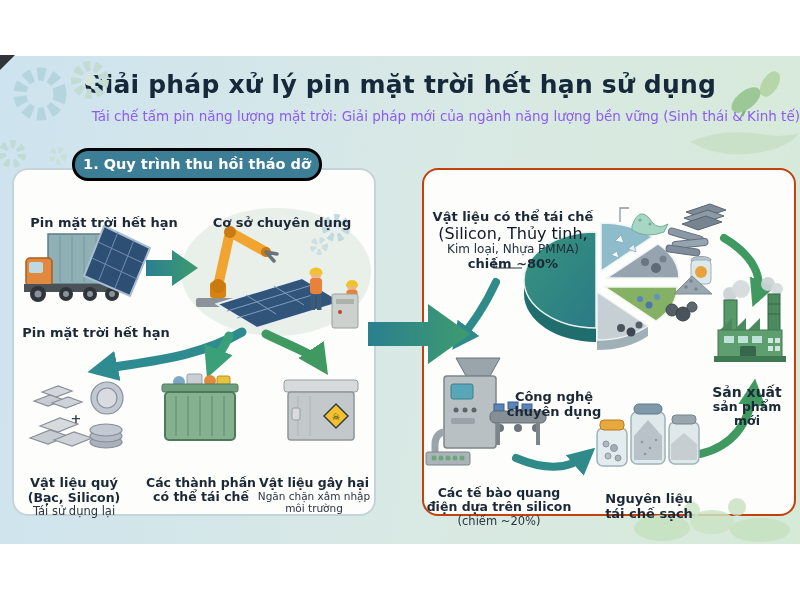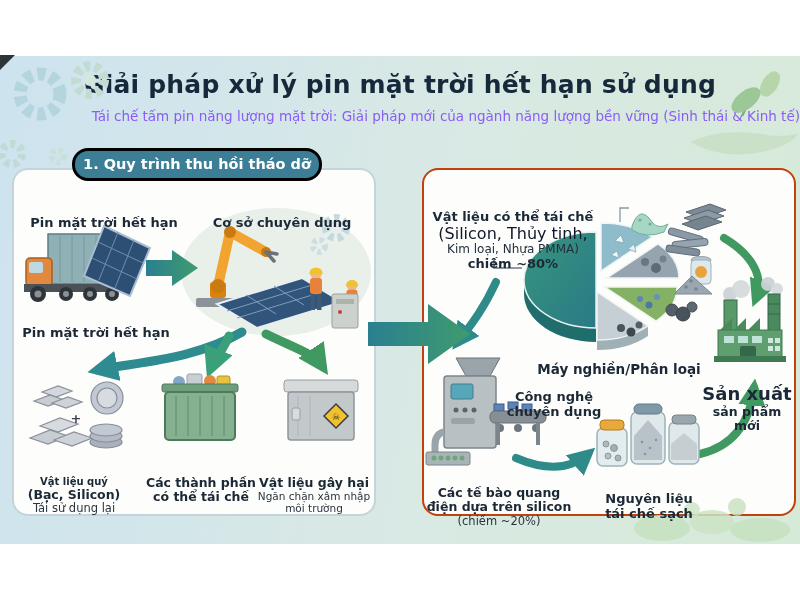--- a/index.html
+++ b/index.html
@@ -202,21 +202,21 @@
         <polygon points="322,234 334,246 322,258 310,246" fill="#f2c12e" stroke="#3a3f42" stroke-width="1.5"></polygon>
         <text x="322" y="250" font-size="9" text-anchor="middle" fill="#2b2f33">☠</text>
       </g>
     </svg>
 
     <div class="lbl b" style="left:10px;top:26px;width:160px;font-size:13px">Pin mặt trời hết hạn</div>
     <div class="lbl b" style="left:198px;top:26px;width:140px;font-size:13px">Cơ sở chuyên dụng</div>
     <div class="lbl b" style="left:8px;top:136px;width:148px;font-size:13px">Pin mặt trời hết hạn</div>
 
     <div class="lbl" style="left:0px;top:286px;width:120px">
-      <div class="b" style="font-size:10px">Vật liệu quý</div>
+      <div class="b" style="font-size:13px">Vật liệu quý</div>
       <div class="b" style="font-size:12.5px">(Bạc, Silicon)</div>
       <div style="font-size:11.5px;color:#2a3540">Tái sử dụng lại</div>
     </div>
     <div class="lbl" style="left:124px;top:286px;width:126px">
       <div class="b" style="font-size:12.5px">Các thành phần</div>
       <div class="b" style="font-size:12.5px">có thể tái chế</div>
     </div>
     <div class="lbl" style="left:242px;top:286px;width:116px">
       <div class="b" style="font-size:12.5px">Vật liệu gây hại</div>
       <div style="font-size:10.5px;color:#2a3540">Ngăn chặn xâm nhập</div>
@@ -390,36 +390,35 @@
       </g>
     </svg>
 
     <div class="lbl" style="left:0px;top:20px;width:178px">
       <div class="b" style="font-size:13px">Vật liệu có thể tái chế</div>
       <div style="font-size:16px;color:#0f172a">(Silicon, Thủy tinh,</div>
       <div style="font-size:12px;color:#22303c">Kim loại, Nhựa PMMA)</div>
       <div class="b" style="font-size:13px">chiếm ~80%</div>
     </div>
 
-    <div class="lbl b" style="left:95px;top:172px;width:200px;font-size:13.5px">Máy nghiền/Phân loại</div>
 
     <div class="lbl" style="left:72px;top:200px;width:116px">
       <div class="b" style="font-size:13px">Công nghệ</div>
       <div class="b" style="font-size:13px">chuyên dụng</div>
     </div>
 
     <div class="lbl" style="left:0px;top:296px;width:150px">
       <div class="b" style="font-size:12.5px">Các tế bào quang</div>
       <div class="b" style="font-size:12.5px">điện dựa trên silicon</div>
       <div style="font-size:11.5px;color:#2a3540">(chiếm ~20%)</div>
     </div>
 
     <div class="lbl" style="left:150px;top:302px;width:150px">
       <div class="b" style="font-size:13px">Nguyên liệu</div>
       <div class="b" style="font-size:13px">tái chế sạch</div>
     </div>
 
     <div class="lbl" style="left:276px;top:194px;width:94px">
-      <div class="b" style="font-size:18px">Sản xuất</div>
+      <div class="b" style="font-size:14px">Sản xuất</div>
       <div class="b" style="font-size:12.5px">sản phẩm mới</div>
     </div>
   </section>
 </div>
 
 </body></html>

